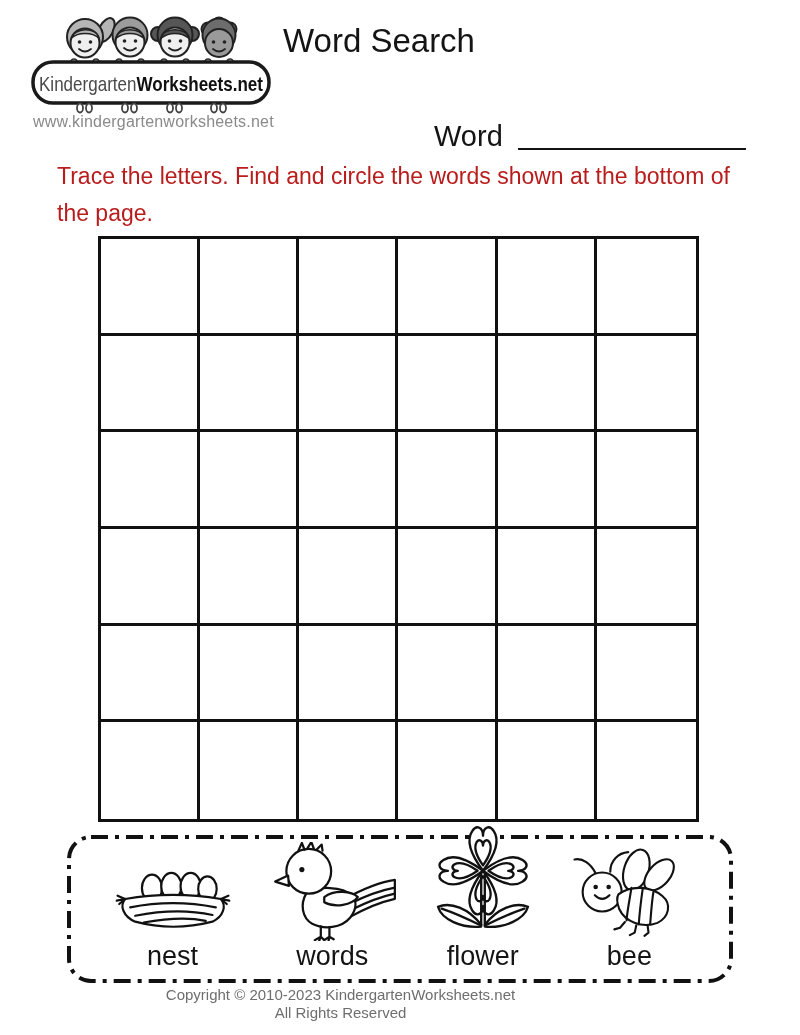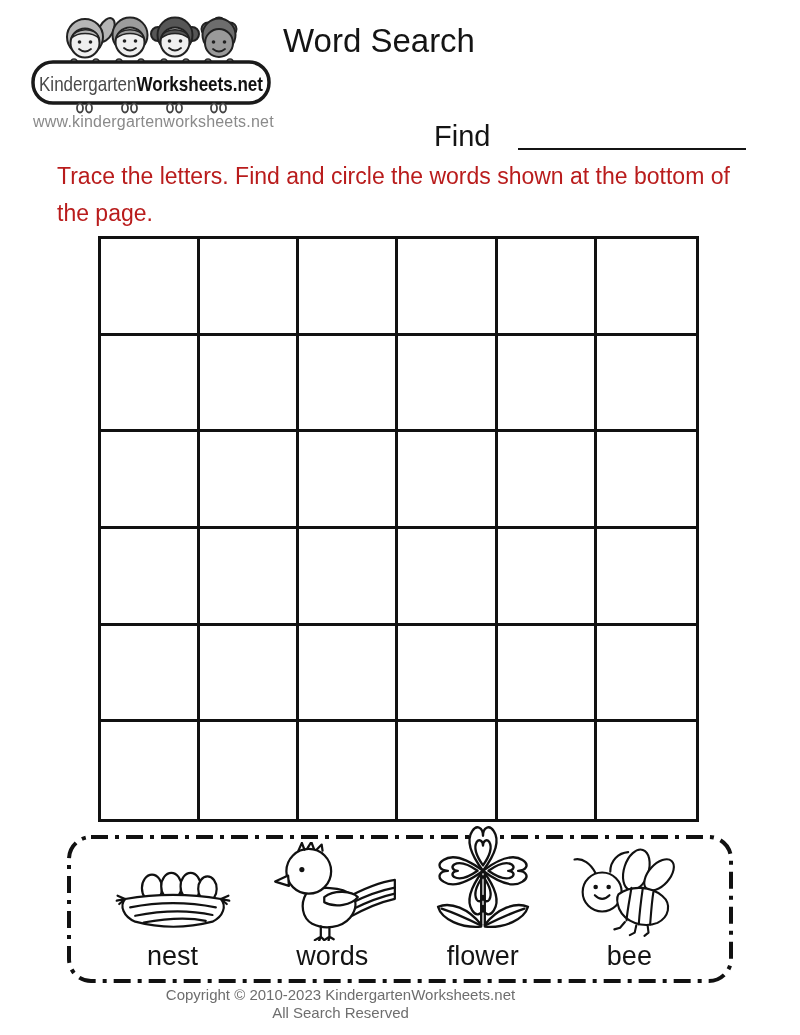--- a/index.html
+++ b/index.html
@@ -118,21 +118,21 @@
       </g>
     </svg>
   </div>
   <div class="site-url">www.kindergartenworksheets.net</div>
 
   <div class="title-block">
     <div>Word Search</div>
   </div>
 
   <div class="name-row">
-    <span class="name-label">Find</span>
+    <span class="name-label">Word</span>
     <span class="name-line"></span>
   </div>
 
   <div class="instructions">Trace the letters. Find and circle the words shown at the bottom of the page.</div>
 
   <div class="letter-grid" id="letter-grid">
       <div class="cell"></div>
       <div class="cell"></div>
       <div class="cell"></div>
       <div class="cell"></div>
@@ -244,15 +244,15 @@
     <path d="M70 92 l-6 7 l-7 2 M84 96 l-2 9 l-6 3 M98 97 l1 8 l-5 4" fill="none" stroke="#111" stroke-width="2.6" stroke-linecap="round" stroke-linejoin="round"></path>
   </svg>
           </div>
           <div class="bank-label">bee</div>
         </div>
       </div>
   </div>
 
   <div class="footer">
     <div>Copyright © 2010-2023 KindergartenWorksheets.net</div>
-    <div>All Search Reserved</div>
+    <div>All Rights Reserved</div>
   </div>
 </div>
 
 </body></html>

